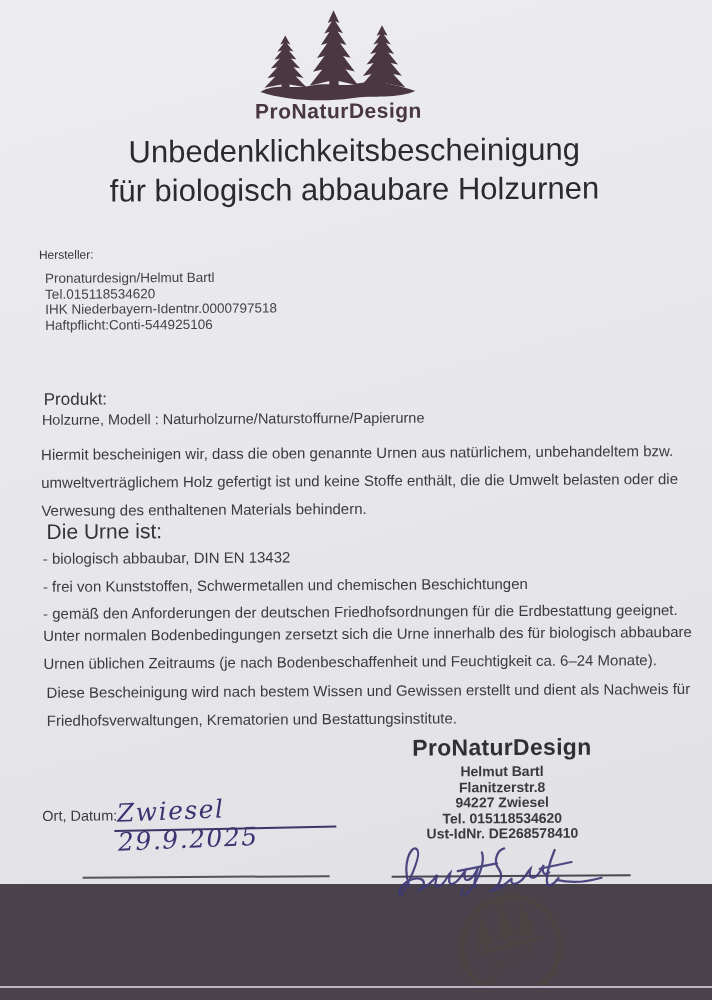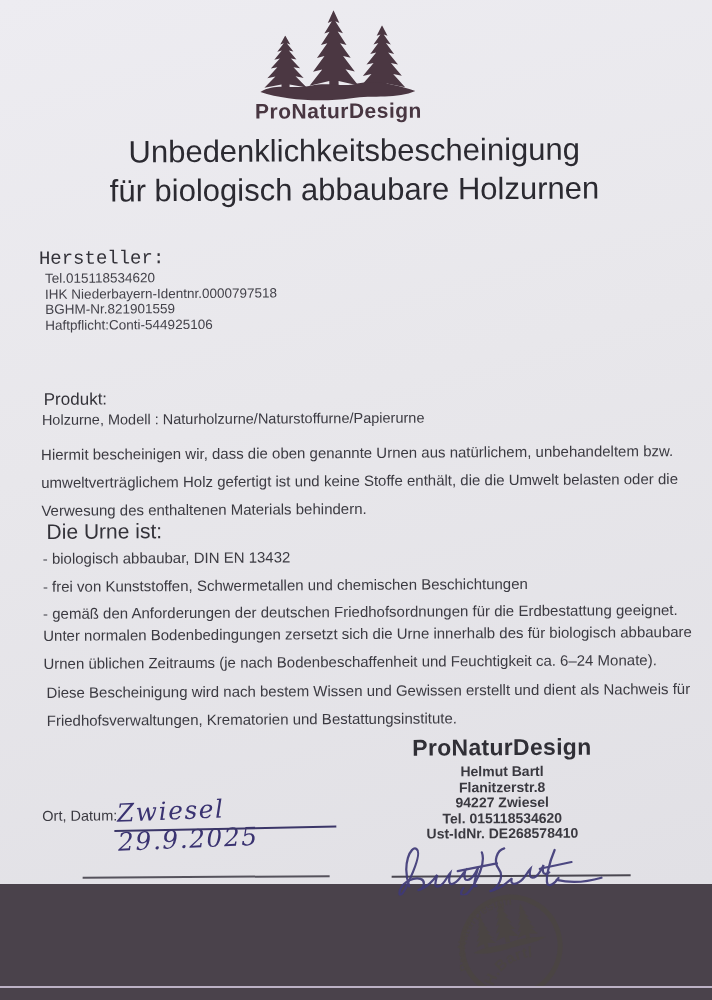--- a/index.html
+++ b/index.html
@@ -13,21 +13,21 @@
   
   .logo-svg{left:258px;top:10px;width:165px;height:92px;}
   .logo-text{left:238px;top:99px;width:205px;text-align:center;
              font-size:21px;font-weight:bold;color:#483641;letter-spacing:.5px;}
 
   
   .title{left:0;top:131px;width:712px;text-align:center;color:#2b2a31;
          font-size:31px;line-height:39px;font-weight:400;}
 
   
-  .man-label{left:40px;top:246px;font-size:19px;color:#333239;font-family:Liberation Mono, monospace;}
+  .man-label{left:40px;top:246px;font-size:12px;color:#333239;}
   .man-lines{left:46px;top:269px;font-size:13.5px;line-height:15.5px;color:#43424a;}
 
   
   .prod-label{left:44px;top:388px;font-size:17px;color:#333239;}
   .prod-value{left:42px;top:410px;font-size:14.5px;color:#3b3a41;}
 
   .para{font-size:15px;line-height:28px;color:#3b3a41;}
   .p1{left:41px;top:439px;width:660px;}
   .urn-label{left:46px;top:518px;font-size:21px;color:#333239;}
   .urn-list{left:42px;top:543px;width:668px;font-size:15px;line-height:27.5px;color:#3b3a41;}
@@ -83,23 +83,23 @@
     </svg>
     <div class="abs logo-text">ProNaturDesign</div>
 
     <div class="abs title">
       <div>Unbedenklichkeitsbescheinigung</div>
       <div>für biologisch abbaubare Holzurnen</div>
     </div>
 
     <div class="abs man-label">Hersteller:</div>
     <div class="abs man-lines">
+      <div>Pronaturdesign/Helmut Bartl</div>
       <div>Tel.015118534620</div>
       <div>IHK Niederbayern-Identnr.0000797518</div>
-      <div>BGHM-Nr.821901559</div>
       <div>Haftpflicht:Conti-544925106</div>
     </div>
 
     <div class="abs prod-label">Produkt:</div>
     <div class="abs prod-value">Holzurne, Modell : Naturholzurne/Naturstoffurne/Papierurne</div>
 
     <div class="abs para p1">
       <div>Hiermit bescheinigen wir, dass die oben genannte Urnen aus natürlichem, unbehandeltem bzw.</div>
       <div>umweltverträglichem Holz gefertigt ist und keine Stoffe enthält, die die Umwelt belasten oder die</div>
       <div>Verwesung des enthaltenen Materials behindern.</div>

